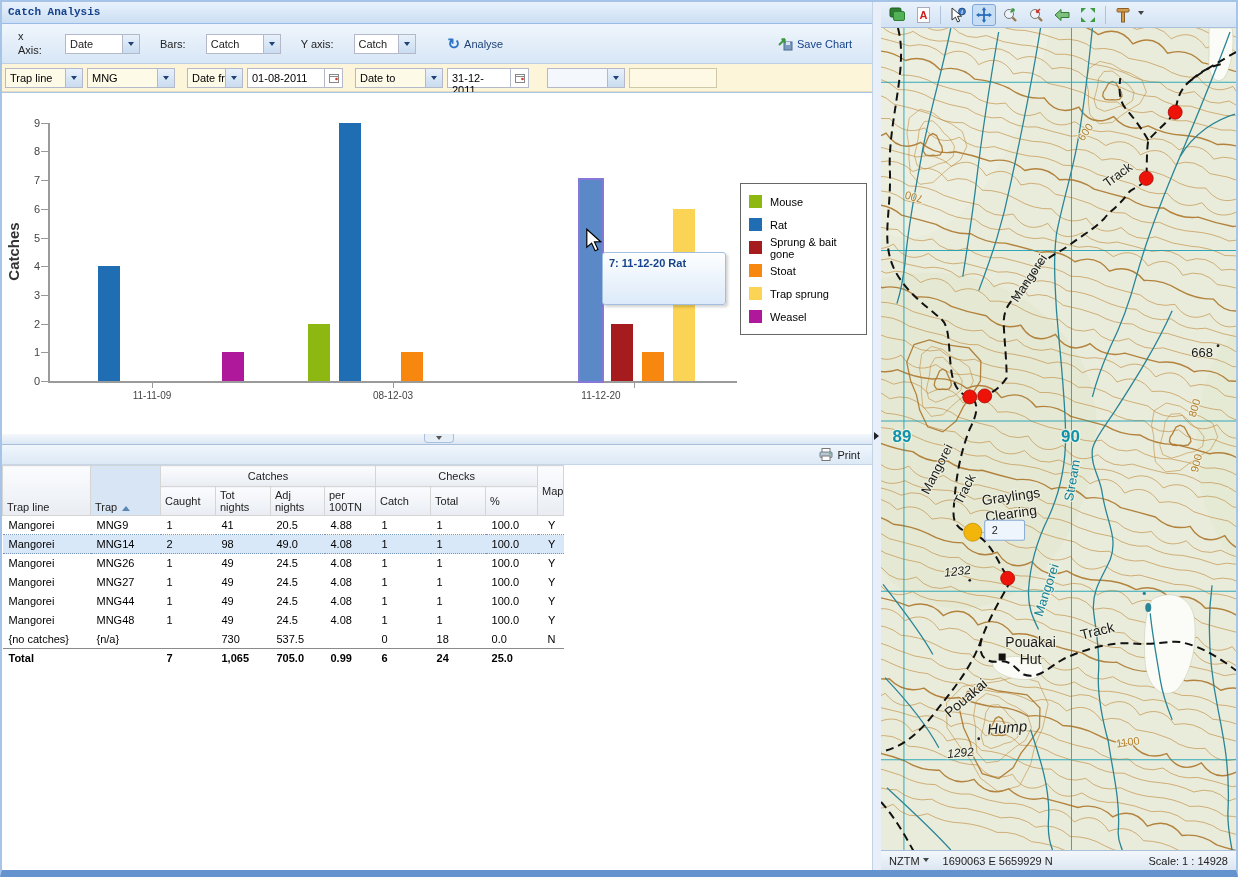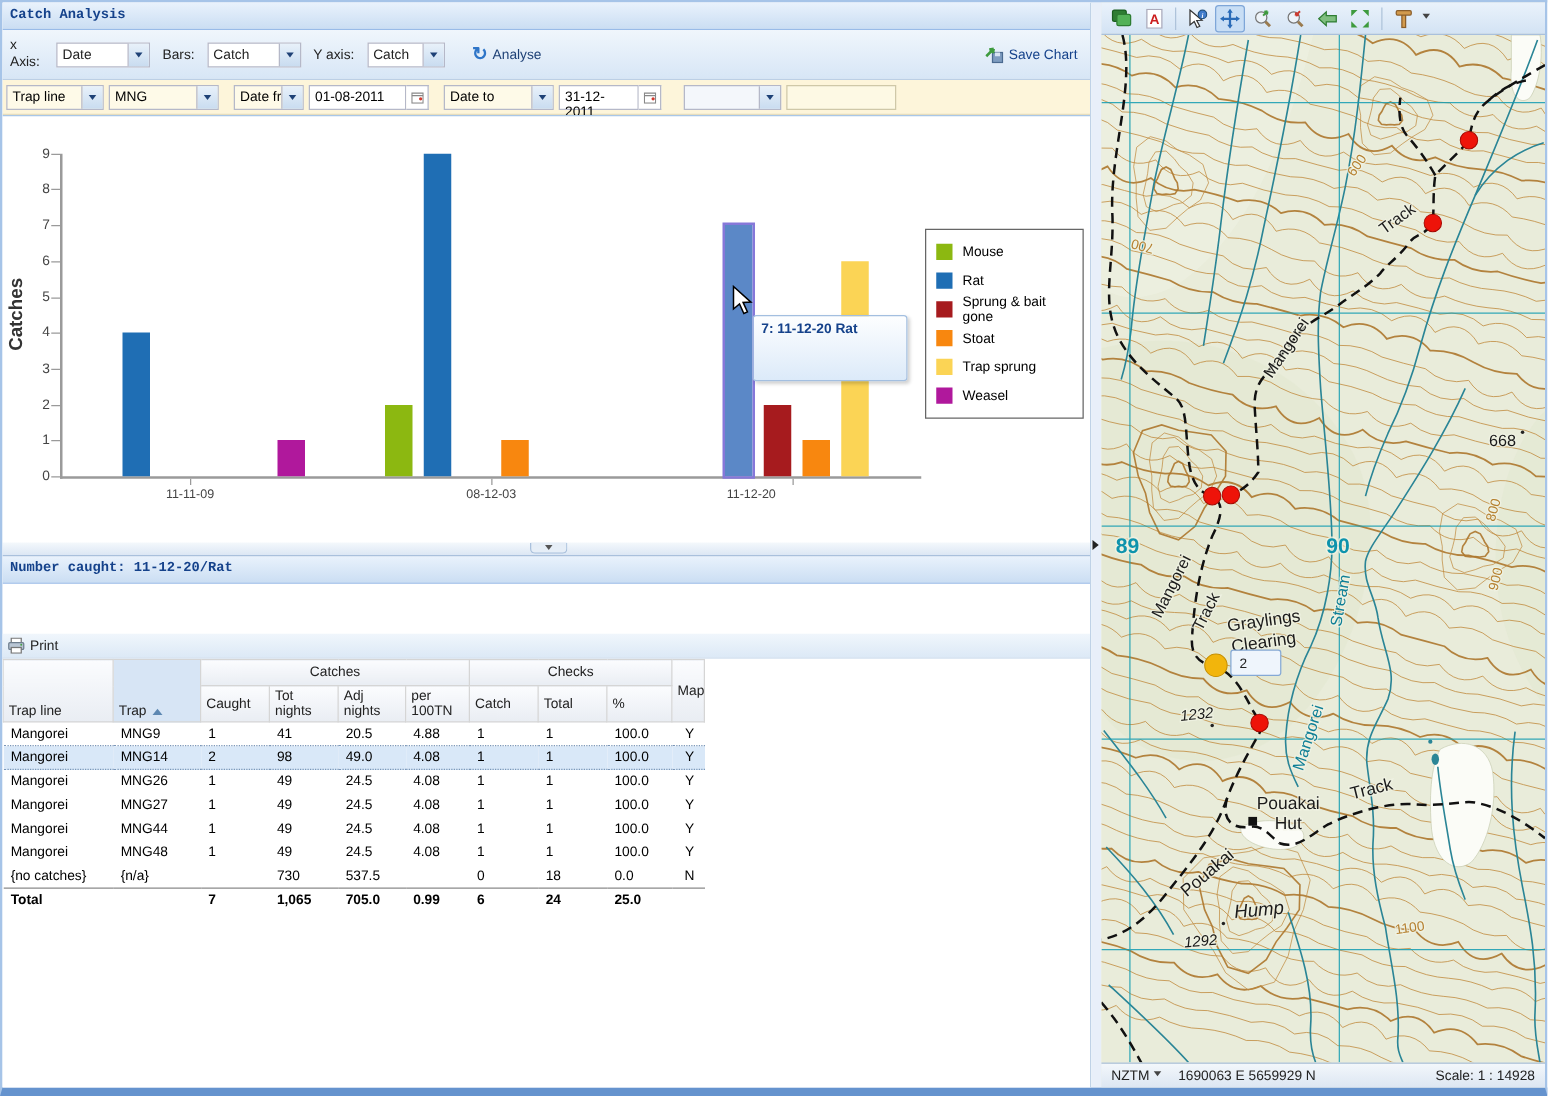--- a/index.html
+++ b/index.html
@@ -2,21 +2,21 @@
 <html><head>
 <meta charset="utf-8">
 <style>
   * { box-sizing: border-box; margin:0; padding:0; }
   html,body { margin:0; background:#fff; font-family:"Liberation Sans",sans-serif; font-size:11px; }
   .window { width:1238px; height:877px; display:flex; border:2px solid #A6C4E8; border-bottom:7px solid #6593CE; background:#fff; overflow:hidden; }
 
   
   .left-panel { width:871px; display:flex; flex-direction:column; border-right:1px solid #BFD2E6; background:#fff; }
   .panel-header { height:22px; flex:0 0 22px; background:linear-gradient(#E9F2FC,#CBDEF3); border-bottom:1px solid #99BBE8; color:#15428B; font-weight:bold; line-height:21px; padding-left:6px;font-family:Liberation Mono, monospace; }
-  .toolbar { height:40px; flex:0 0 40px; background:linear-gradient(#F0F6FC,#D7E6F6); border-bottom:1px solid #BCCFE5; display:flex; align-items:center; gap:10px; padding:0 6px; color:#222; }
+  .toolbar { height:40px; flex:0 0 40px; background:linear-gradient(#F0F6FC,#D7E6F6); border-bottom:1px solid #BCCFE5; display:flex; align-items:center; gap:20px; padding:0 16px; color:#222; }
   .tb-label { color:#222; }
   .tb-label.xaxis { width:27px; line-height:1.2; }
   .combo { display:flex; height:20px; border:1px solid #B5B8C8; background:#fff; }
   .combo .cval { padding:3px 4px 0 4px; overflow:hidden; white-space:nowrap; }
   .trigger { width:17px; height:100%; border-left:1px solid #B5B8C8; background:linear-gradient(#E8F1FA,#C9DCF0); display:flex; align-items:center; justify-content:center; }
   .tri-down { width:0; height:0; border:3px solid transparent; border-top:4px solid #1E4176; margin-top:3px; }
   .tb-btn { display:flex; align-items:center; gap:4px; padding:2px 4px; cursor:default; color:#15428B; }
   .refresh-glyph { color:#2E75C8; font-size:15px; font-weight:bold; line-height:12px; }
   .spacer { flex:1; }
   .filter-bar { height:28px; flex:0 0 28px; background:#FDF5DA; border-bottom:1px solid #E6DDBE; display:flex; align-items:center; gap:4px; padding:0 3px; }
@@ -43,21 +43,21 @@
   .cursor-svg { position:absolute; left:583px; top:135px; }
 
   
   .h-splitter { height:11px; flex:0 0 11px; background:linear-gradient(#F4F8FC,#DCE7F4); border-bottom:1px solid #A9C0DC; position:relative; }
   .h-tab { position:absolute; left:422px; top:0; width:30px; height:9px; background:#E6EEF7; border:1px solid #A9C0DC; border-top:none; border-radius:0 0 4px 4px; display:flex; align-items:center; justify-content:center; }
   .tri-tiny-down { width:0; height:0; border:3px solid transparent; border-top:4px solid #555; margin-top:3px; }
   .v-splitter { width:8px; flex:0 0 8px; background:#E8EFF9; position:relative; }
   .collapse-arrow { position:absolute; top:430px; left:1px; width:0; height:0; border-top:4px solid transparent; border-bottom:4px solid transparent; border-left:5px solid #222; }
 
   
-  .print-bar { height:20px; flex:0 0 20px; background:linear-gradient(#F0F6FC,#DCE9F6); border-bottom:1px solid #C5D6EA; display:flex; align-items:center; justify-content:flex-start; padding-right:8px; color:#222;margin-top:40px; }
+  .print-bar { height:20px; flex:0 0 20px; background:linear-gradient(#F0F6FC,#DCE9F6); border-bottom:1px solid #C5D6EA; display:flex; align-items:center; justify-content:flex-end; padding-right:8px; color:#222; }
   .grid-wrap { flex:1; overflow:hidden; background:#fff; }
   table.grid { border-collapse:collapse; table-layout:fixed; width:869px; }
   table.grid th { background:linear-gradient(#FBFCFE,#E9EDF3); border:1px solid #D5D5D5; font-weight:normal; color:#222; padding:2px 4px; height:21px; text-align:left; }
   table.grid th.group { text-align:center; }
   table.grid th.sorted { background:#D7E5F5; }
   table.grid th.filler, table.grid td.filler { border-right:none; border-top:none; border-bottom:none; background:transparent; }
   table.grid td { padding:2px 4px 2px 6px; height:19px; color:#000; }
   tr.selected td { background:#D9E8F8; border-top:1px dotted #7A96B8; border-bottom:1px dotted #7A96B8; }
   tr.total td { border-top:1px solid #8A8A8A; font-weight:bold; }
   td.map-col { text-align:center; padding-left:0; }
@@ -251,23 +251,20 @@
         <polygon points="1,1 1,16 5,12.6 7.9,19 10.3,17.9 7.4,11.6 12.6,11.4" fill="#fff" stroke="#000" stroke-width="1"></polygon>
       </svg>
     </div>
 
     <div class="h-splitter">
       <div class="h-tab">
           <span class="tri-tiny-down"></span>
         </div>
     </div>
 
-    <div class="panel-header">
-      <span>Number caught: 11-12-20/Rat</span>
-    </div>
     <div class="print-bar">
       <div class="tb-btn" style="color:#222">
         <svg width="14" height="13" viewBox="0 0 14 13">
           <rect x="3" y="0.5" width="8" height="4" fill="#fff" stroke="#777"></rect>
           <rect x="1" y="4" width="12" height="5.5" rx="1" fill="#B9C6D4" stroke="#6E7E8E"></rect>
           <rect x="3" y="8" width="8" height="4.5" fill="#fff" stroke="#777"></rect>
           <circle cx="11" cy="5.8" r="0.8" fill="#46A046"></circle>
         </svg>
         <span>Print</span>
       </div>

